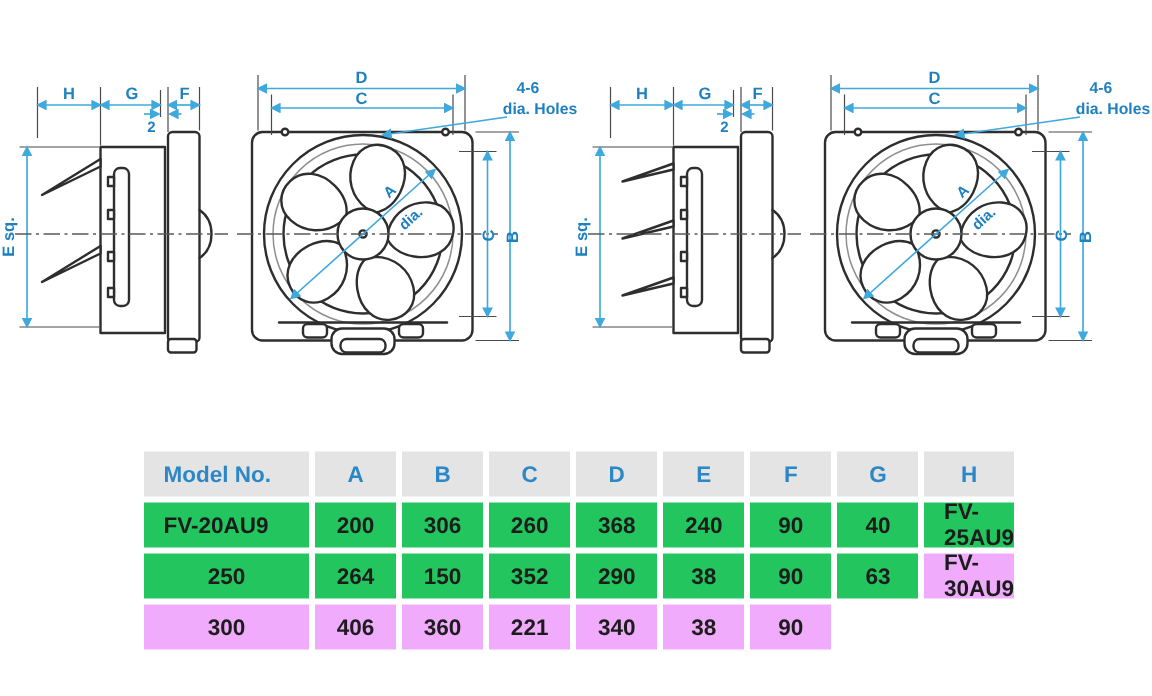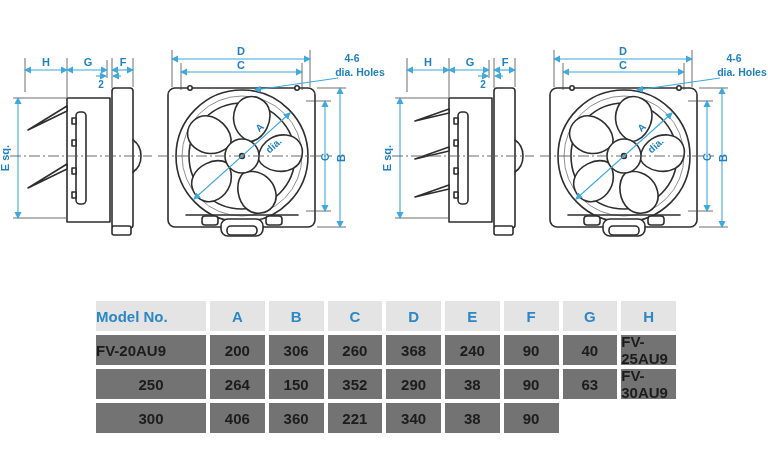--- a/index.html
+++ b/index.html
@@ -17,23 +17,23 @@
   text.lbl{fill:#1f80c0;font-family:"Liberation Sans",sans-serif;font-size:11px;font-weight:bold;text-anchor:middle;}
   text.sm{font-size:10px;}
   text.note{font-size:10.5px;}
 
   
   .spec-table{position:absolute;left:96px;top:301px;width:580px;display:grid;
               grid-template-columns:110px repeat(8,1fr);gap:4px;}
   .cell{height:30px;display:flex;align-items:center;justify-content:center;
         font-weight:bold;font-size:15px;color:#1c1c1c;background:#e4e4e4;}
   .cell.head{color:#2b87c6;}
-  .cell.model{justify-content:flex-start;box-sizing:border-box;}
-  .cell.blue{background:#737373;}
-  .cell.gray{background:#737373;}
+  .cell.model{justify-content:flex-start;padding-left:13px;box-sizing:border-box;}
+  .cell.blue{background:#22c55e;}
+  .cell.gray{background:#f0abfc;}
 </style>
 </head>
 <body>
 
 <div class="stage">
 
   <svg class="diagram" width="768" height="292" viewBox="0 0 768 292">
     <defs>
       <marker id="arrow" viewBox="0 0 10 10" refX="8.5" refY="5" markerWidth="6.5" markerHeight="6.5" orient="auto-start-reverse">
           <path d="M0,0L10,5L0,10z" fill="#3fa8dc"></path>

